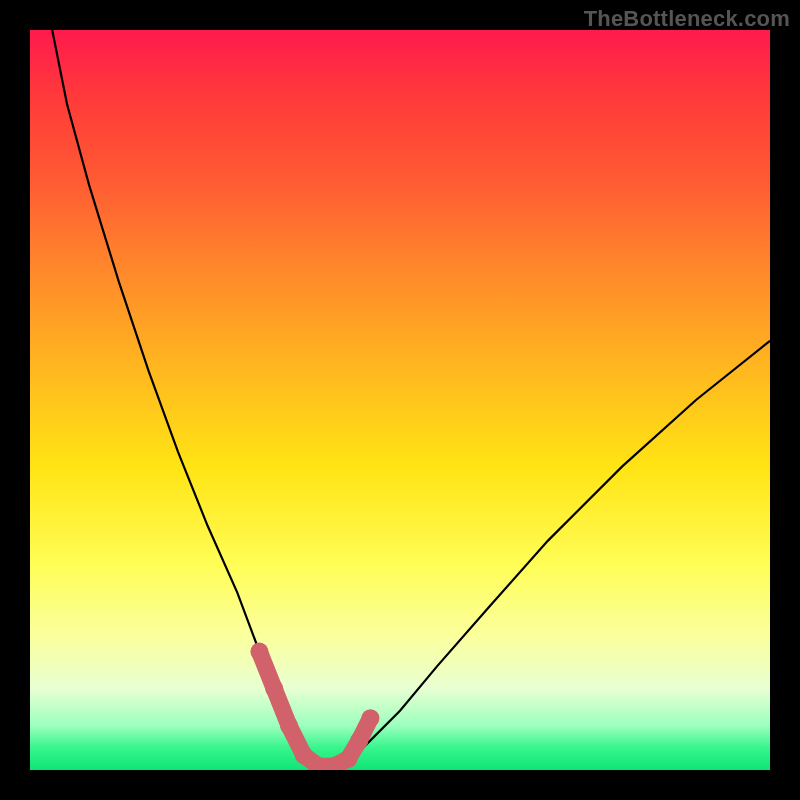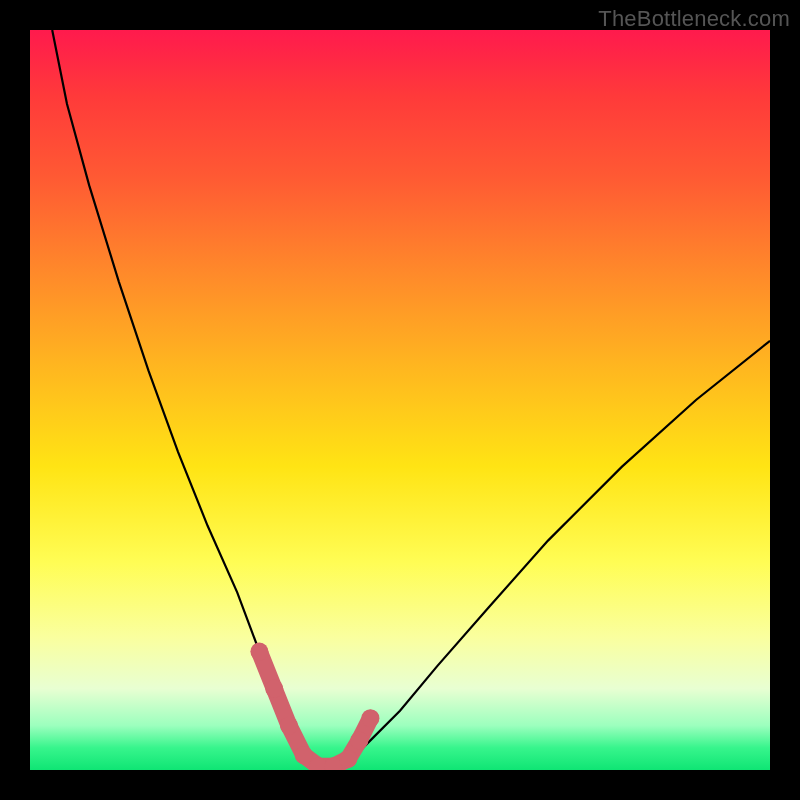--- a/index.html
+++ b/index.html
@@ -38,21 +38,21 @@
       #37f58c 97%,
       #0fe574 100%
     );
   }
   .watermark {
     position: absolute;
     top: 6px;
     right: 10px;
     color: #555;
     font-size: 22px;
-    font-weight: 400;
+    font-weight: 700;
     letter-spacing: 0.2px;
     user-select: none;
   }
   svg.curve {
     position: absolute;
     left: 0;
     top: 0;
     width: 740px;
     height: 740px;
   }

